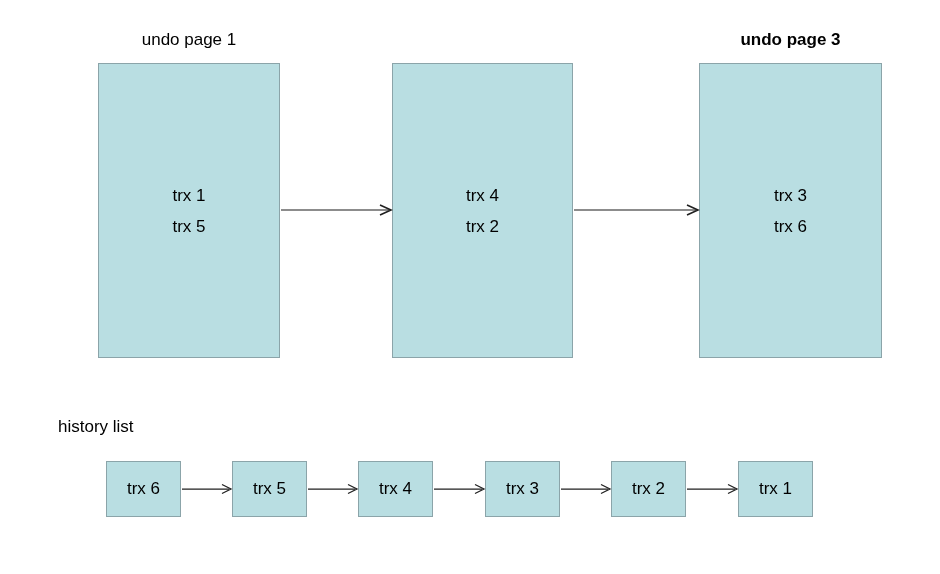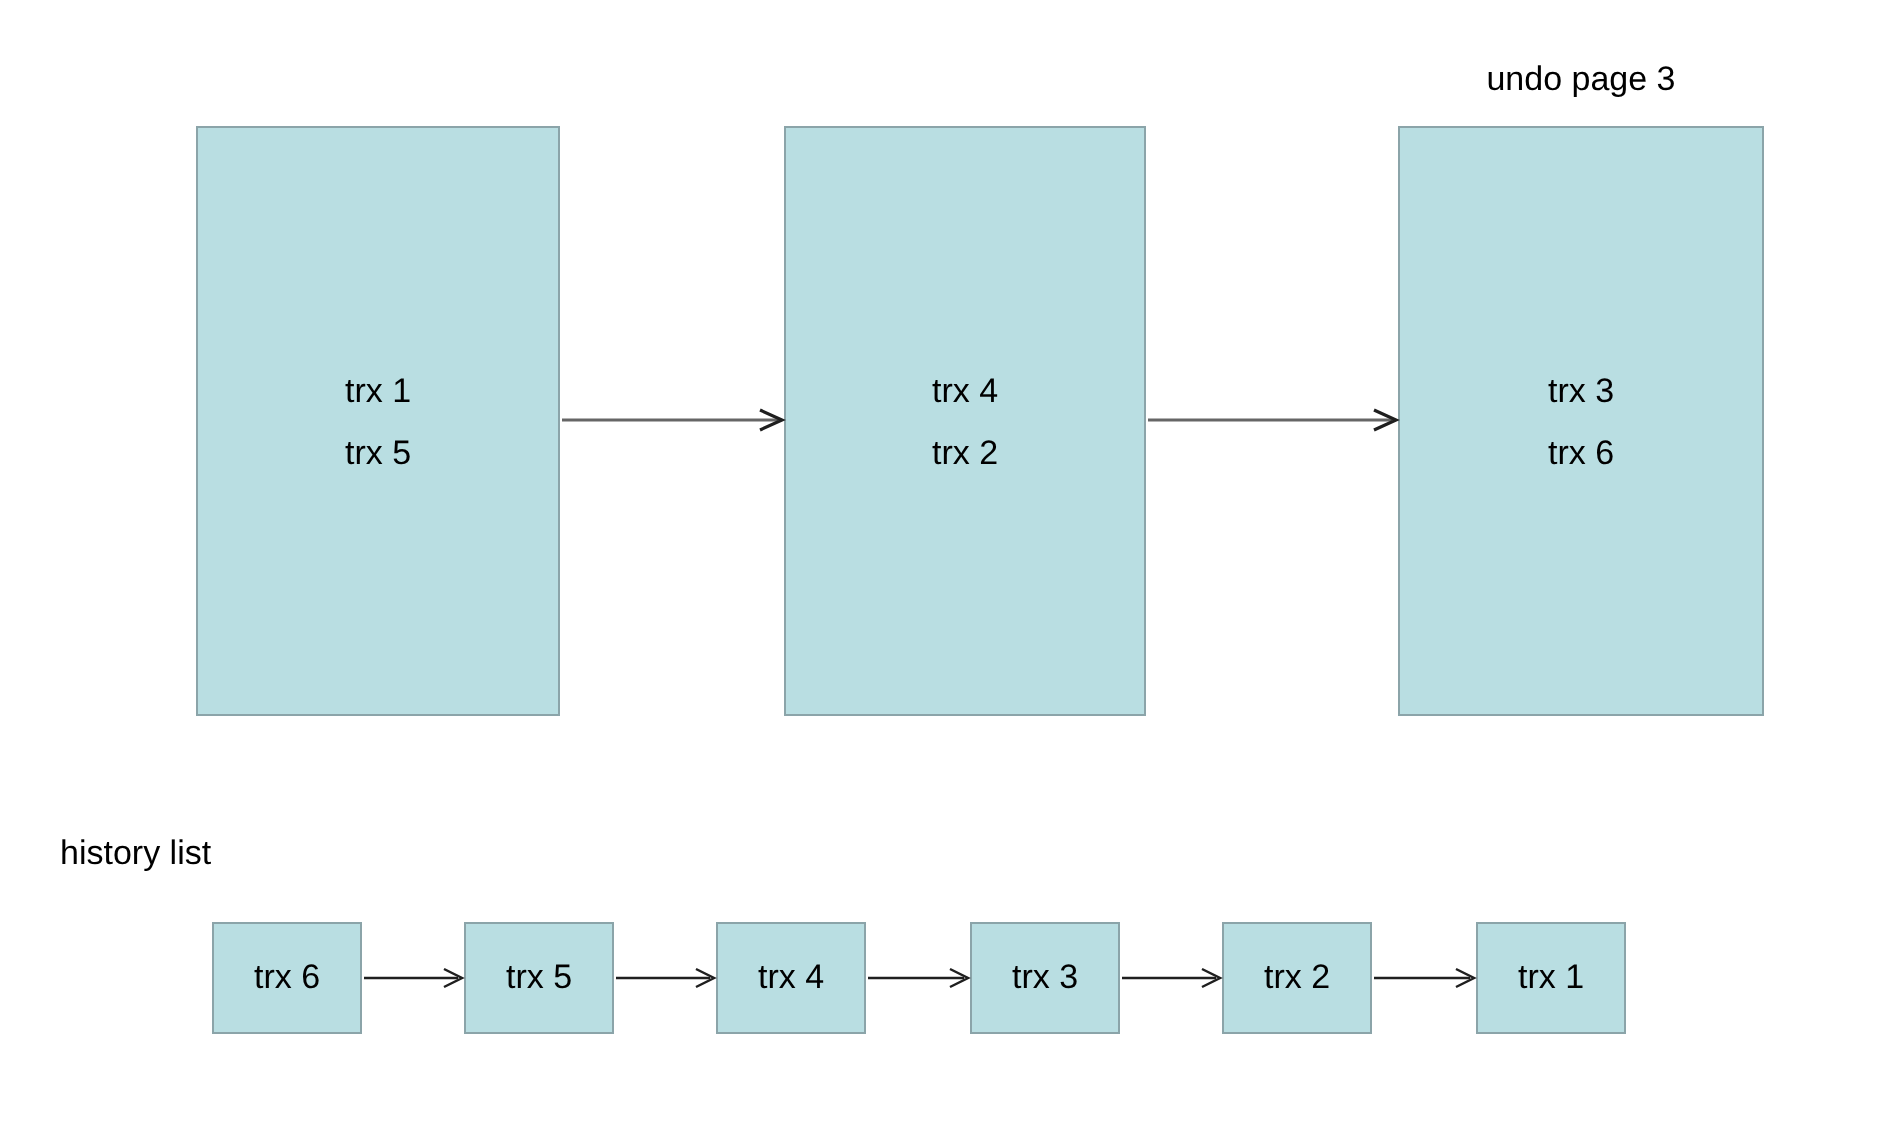--- a/index.html
+++ b/index.html
@@ -39,20 +39,21 @@
   .trx-line {
     font-size: 17px;
     line-height: 31px;
     text-align: center;
     white-space: nowrap;
   }
   .history-label {
     font-size: 17px;
     line-height: 21px;
     white-space: nowrap;
+    margin-left: 28px;
   }
   .history-box {
     background: var(--box-fill, #b9dee2);
     border: 1px solid var(--box-border, #8ba4a9);
     display: flex;
     align-items: center;
     justify-content: center;
     font-size: 17px;
   }
   .arrow-layer {
@@ -64,21 +65,22 @@
   .page-arrow-line  { stroke: var(--page-arrow-line, #666666); stroke-width: 1.6; fill: none; }
   .page-arrow-head  { stroke: var(--arrow-head, #1f1f1f);      stroke-width: 1.6; fill: none; }
   .hist-arrow-line  { stroke: var(--history-arrow, #1f1f1f);   stroke-width: 1.25; fill: none; }
   .hist-arrow-head  { stroke: var(--history-arrow, #1f1f1f);   stroke-width: 1.25; fill: none; }
 </style>
 </head>
 <body>
 
 <div class="canvas">
 
-  <div class="abs page-title" style="left:699px; top:29px; width:183px;">undo page 3</div>
+  <div class="abs page-title" style="left:98px;  top:29px; width:182px;">undo page 1</div>
+  <div class="abs page-title" style="left:699px; top:29px; width:183px;font-weight:bold;">undo page 3</div>
 
   <div class="abs page-box" style="left:98px; top:63px; width:182px; height:295px;">
     <div class="trx-line">trx 1</div>
     <div class="trx-line">trx 5</div>
   </div>
   <div class="abs page-box" style="left:392px; top:63px; width:181px; height:295px;">
     <div class="trx-line">trx 4</div>
     <div class="trx-line">trx 2</div>
   </div>
   <div class="abs page-box" style="left:699px; top:63px; width:183px; height:295px;">

